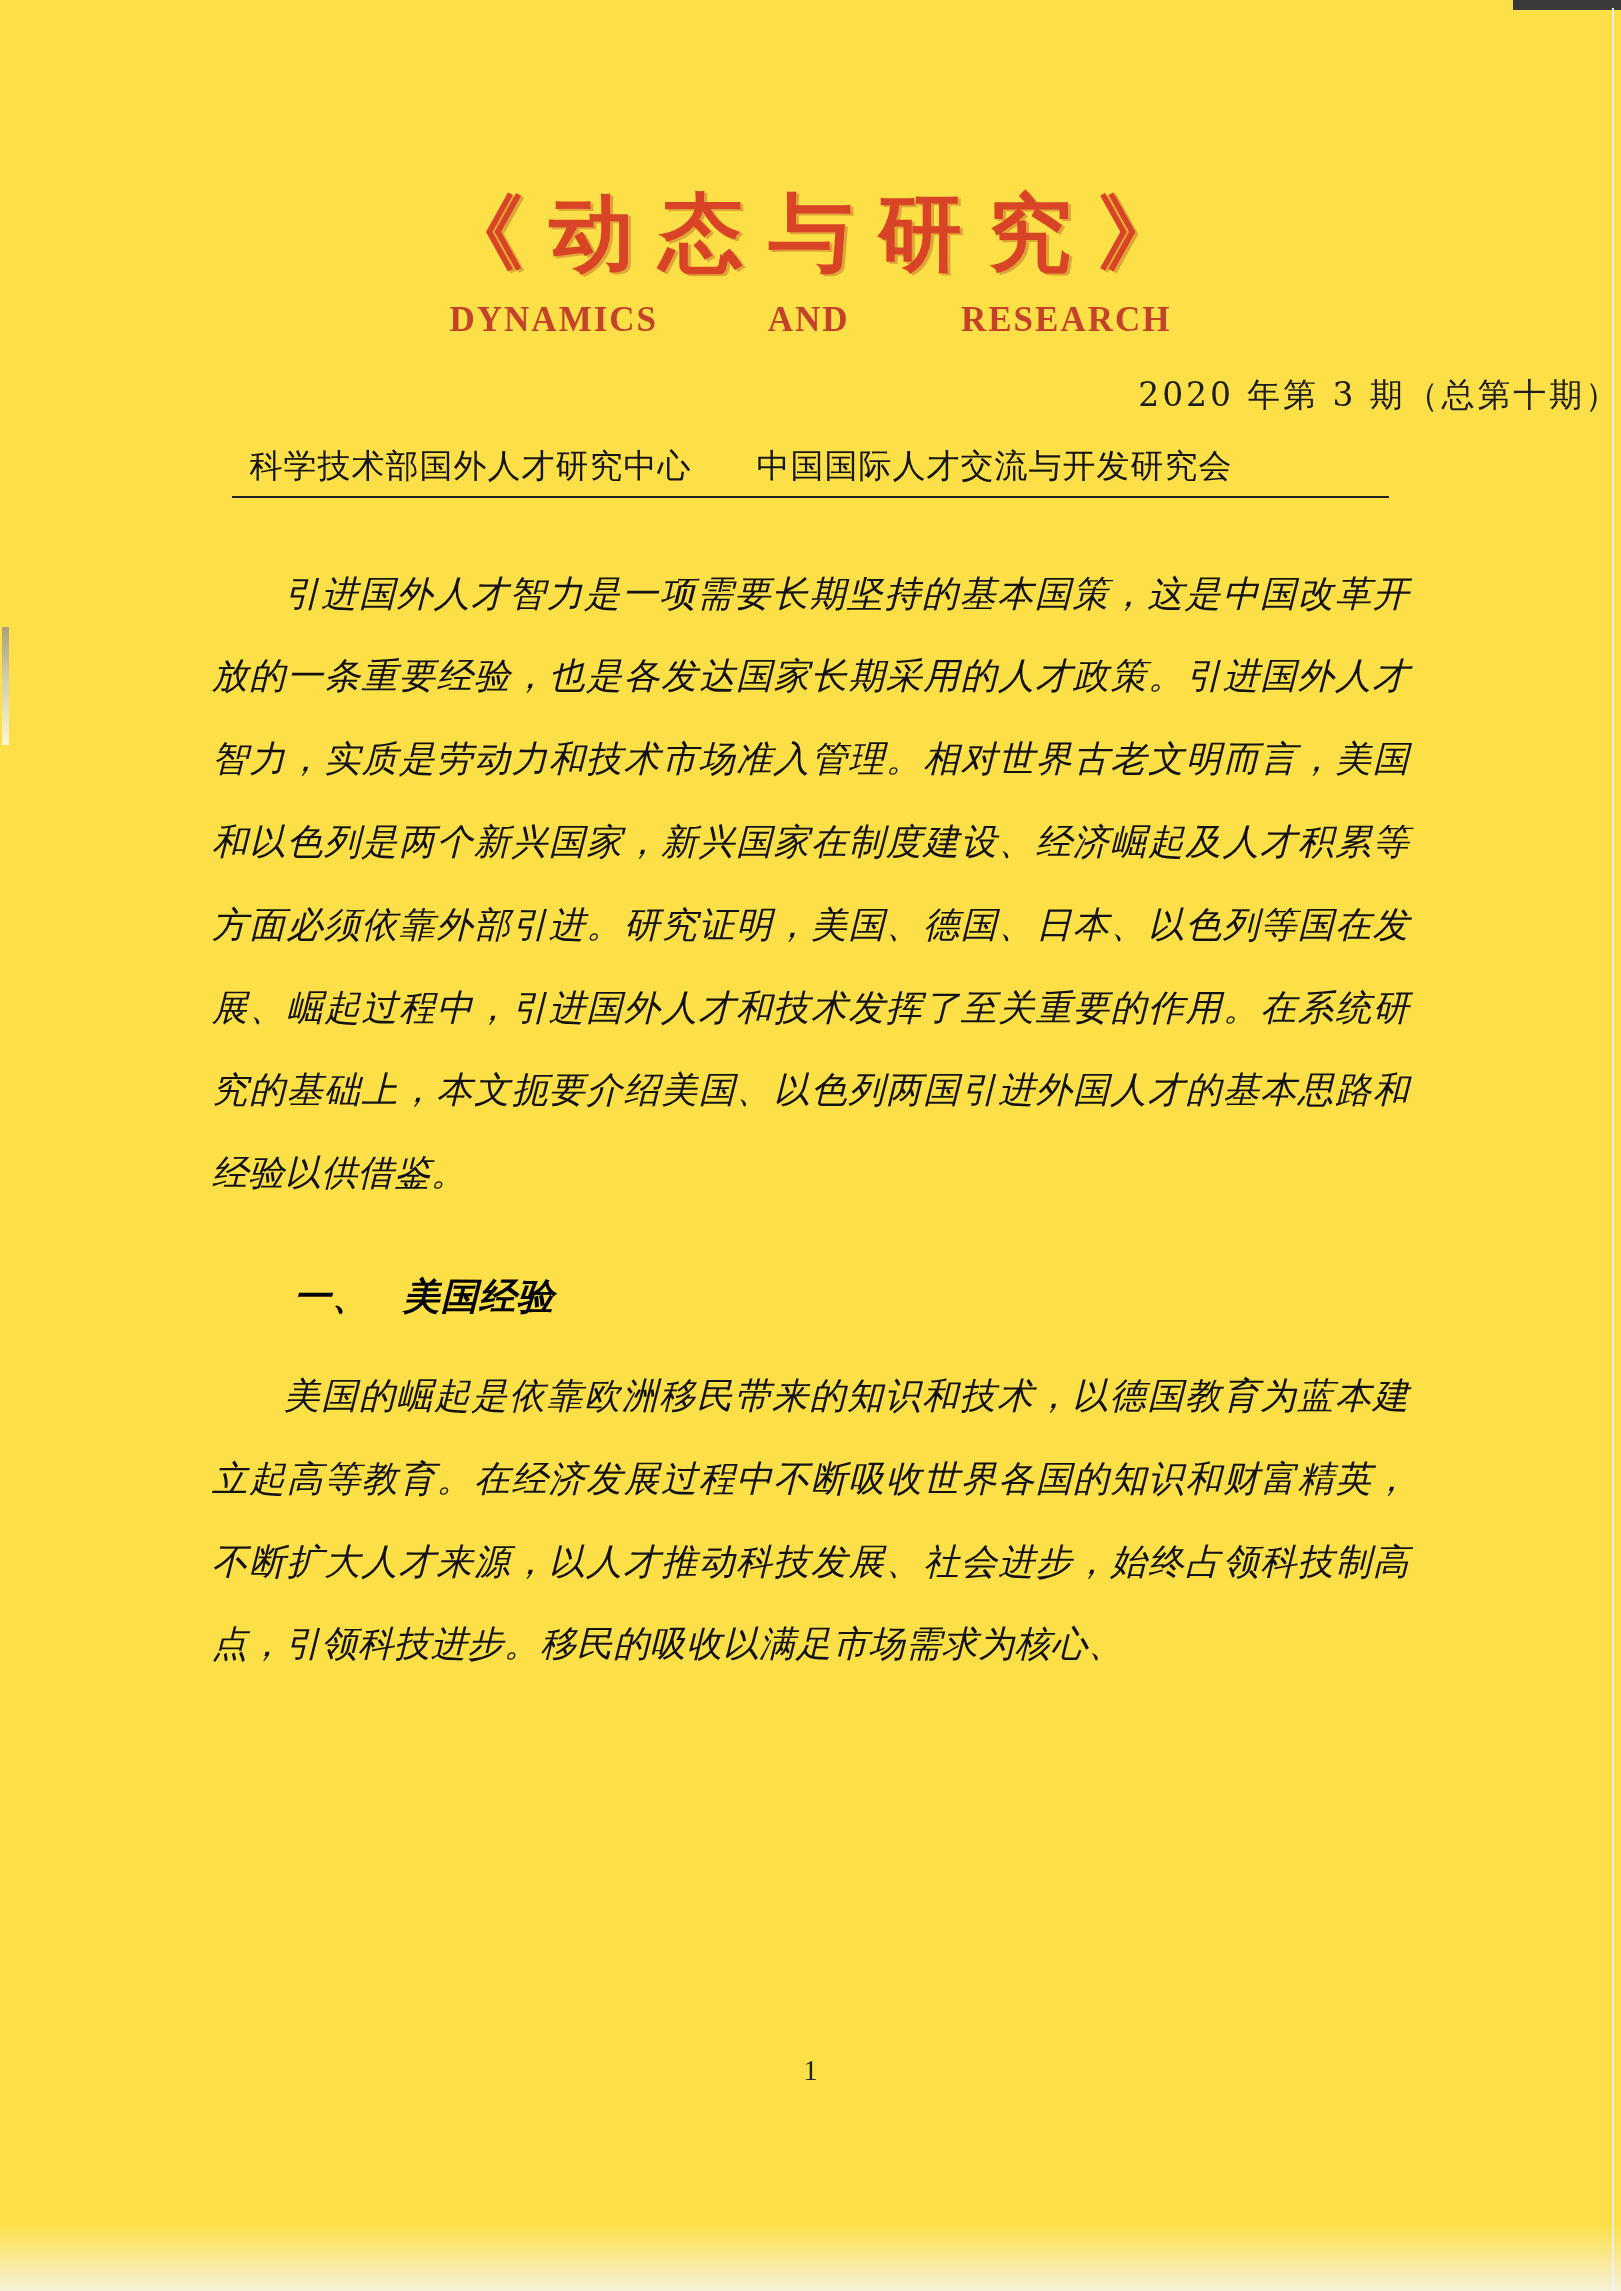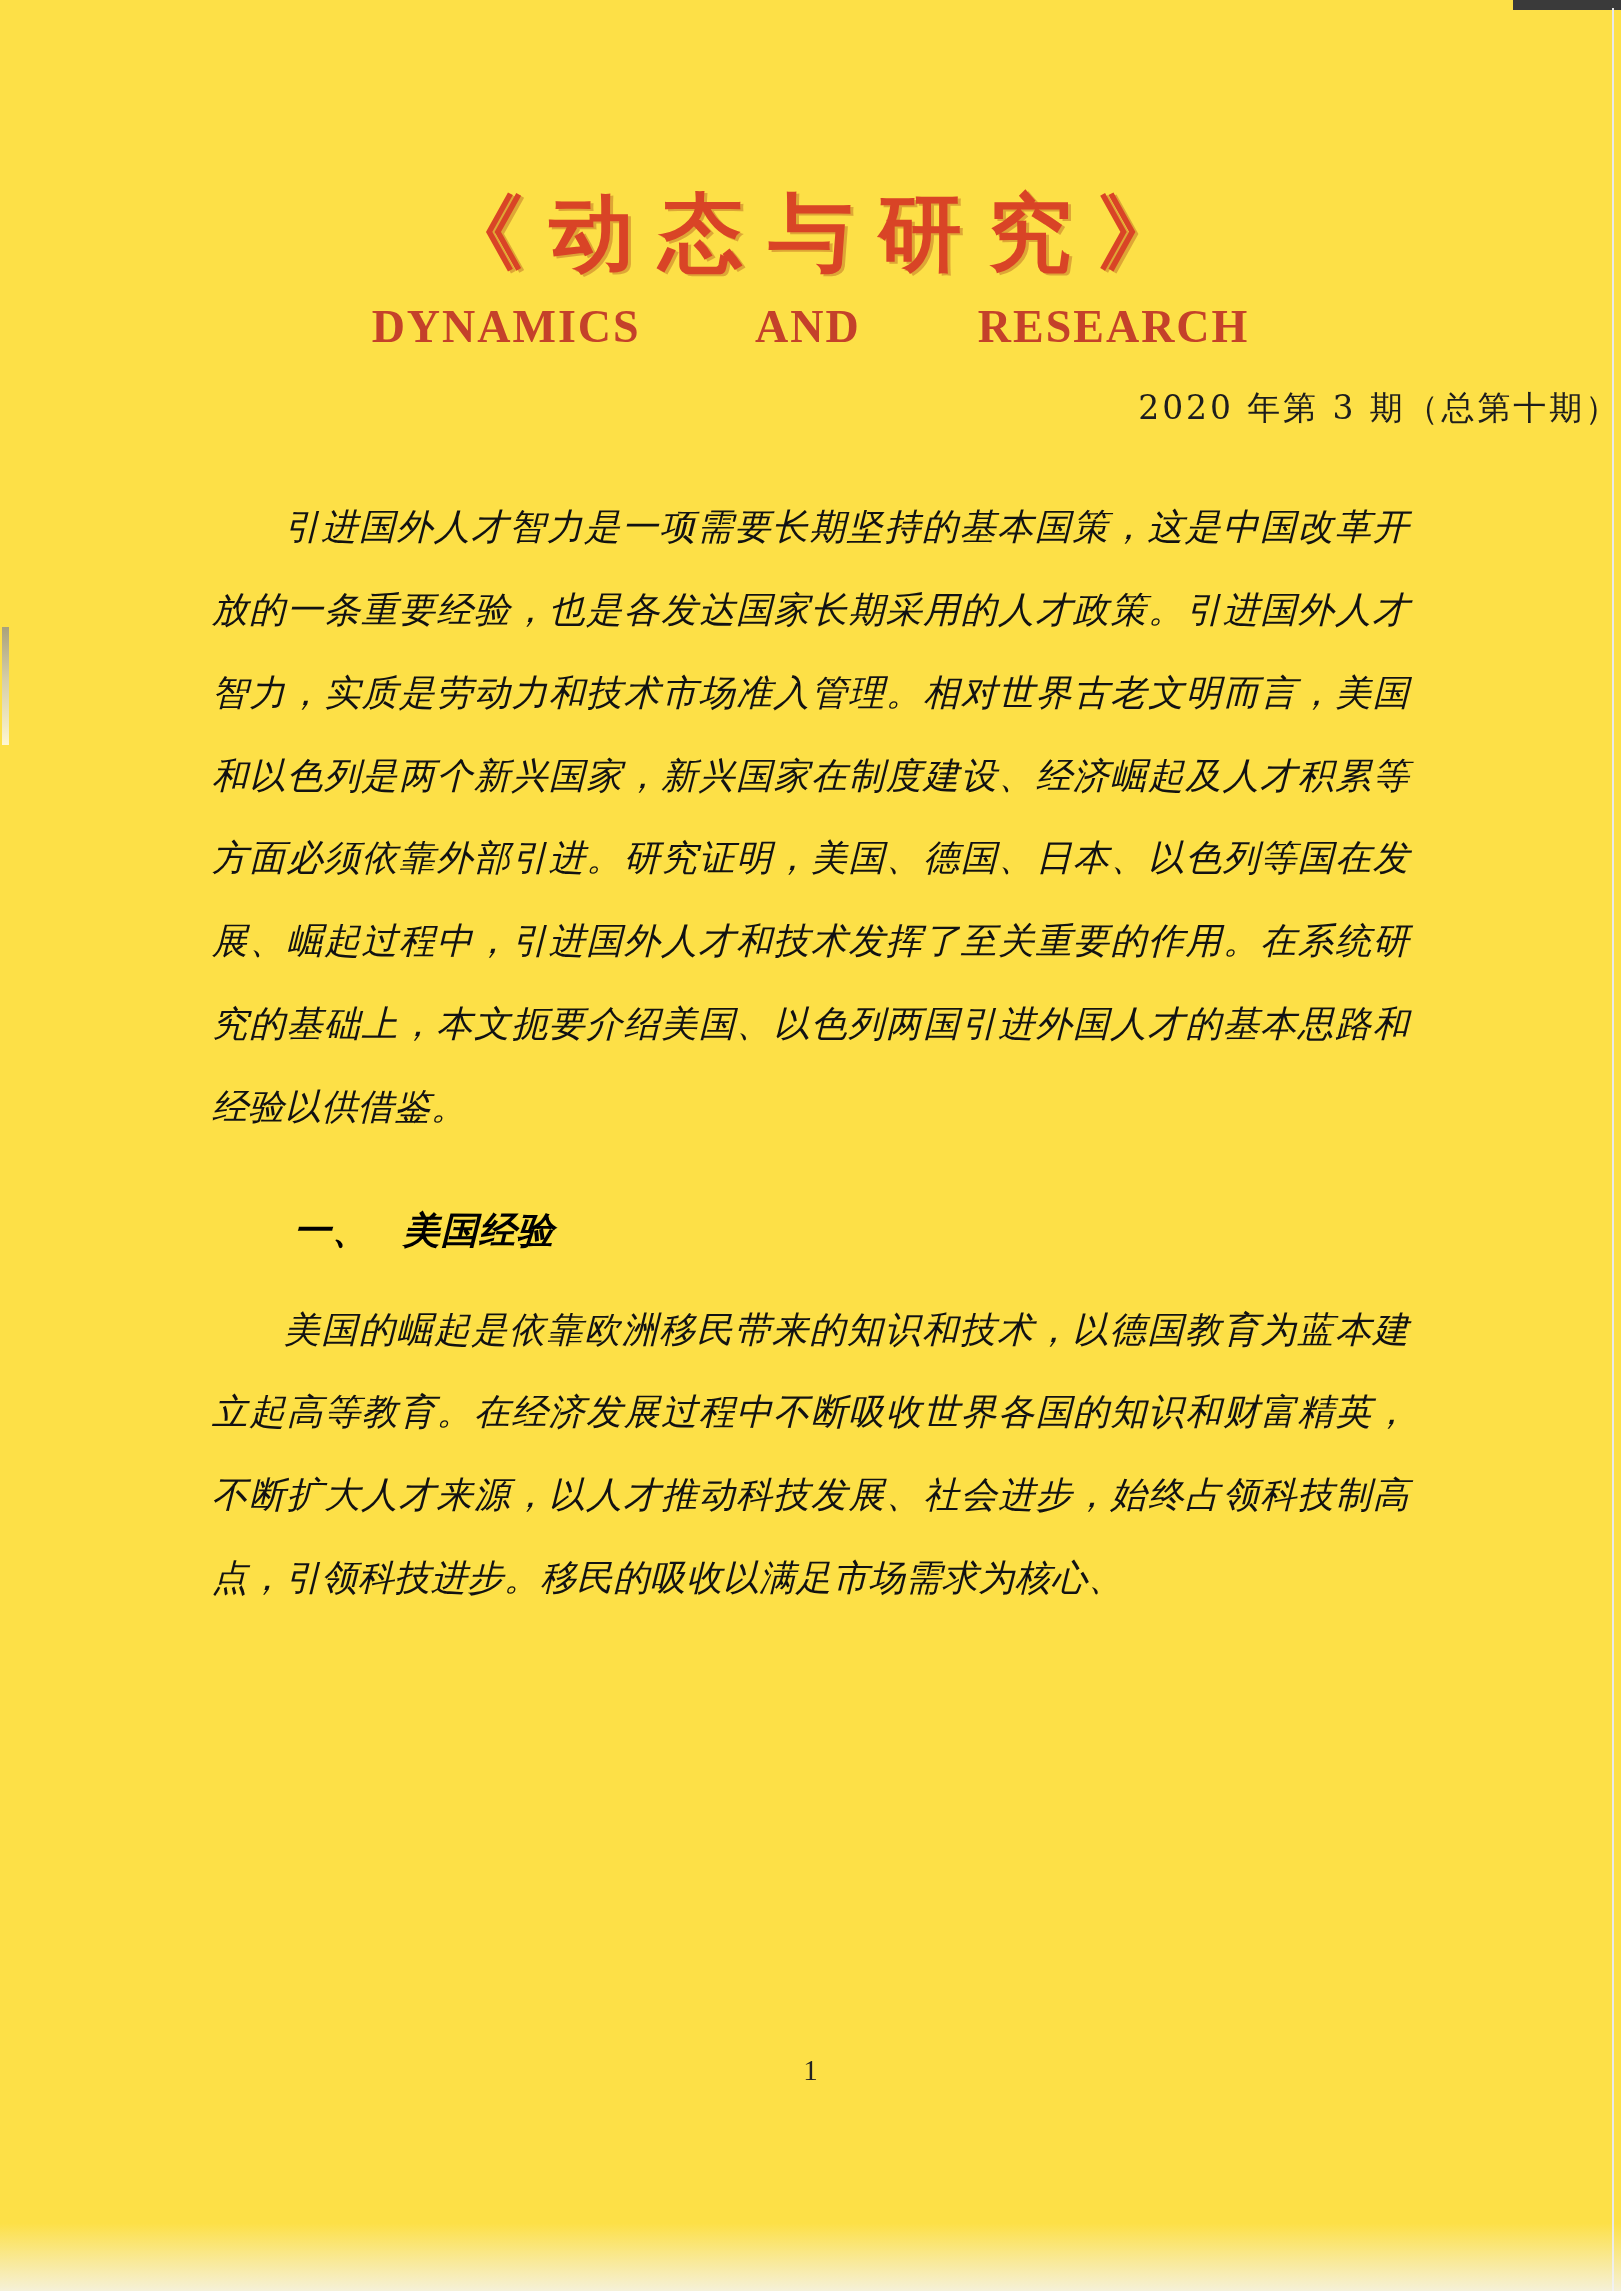--- a/index.html
+++ b/index.html
@@ -75,21 +75,21 @@
     text-shadow: 2.9px 2px 0 rgba(160,45,20,.32);
     white-space: nowrap;
   }
 
   .masthead-en {
     margin-top: 23.5px;
     text-align: center;
     color: #c4412a;
     font-family: "Liberation Serif", "DejaVu Serif", serif;
     font-weight: bold;
-    font-size: 46px;
+    font-size: 35px;
     letter-spacing: 2px;
     white-space: nowrap;
   }
   .masthead-en .gap {
     display: inline-block;
     width: 90px;
   }
 
   .issue-line {
     margin-top: 33px;
@@ -193,20 +193,25 @@
     <div class="masthead-en">
       <span>DYNAMICS</span>
       <span class="gap"></span>
       <span>AND</span>
       <span class="gap"></span>
       <span>RESEARCH</span>
     </div>
 
     <div class="issue-line">2020 年第 3 期（总第十期）</div>
 
+    <div class="org-line">
+      <span>科学技术部国外人才研究中心</span>
+      <span class="org-gap"></span>
+      <span>中国国际人才交流与开发研究会</span>
+    </div>
 
 
     <div class="body-col">
 
       <p class="para">引进国外人才智力是一项需要长期坚持的基本国策，这是中国改革开放的一条重要经验，也是各发达国家长期采用的人才政策。引进国外人才智力，实质是劳动力和技术市场准入管理。相对世界古老文明而言，美国和以色列是两个新兴国家，新兴国家在制度建设、经济崛起及人才积累等方面必须依靠外部引进。研究证明，美国、德国、日本、以色列等国在发展、崛起过程中，引进国外人才和技术发挥了至关重要的作用。在系统研究的基础上，本文扼要介绍美国、以色列两国引进外国人才的基本思路和经验以供借鉴。</p>
 
       <div class="section-head">
         <span>一、</span><span class="num-gap"></span><span>美国经验</span>
       </div>
 

